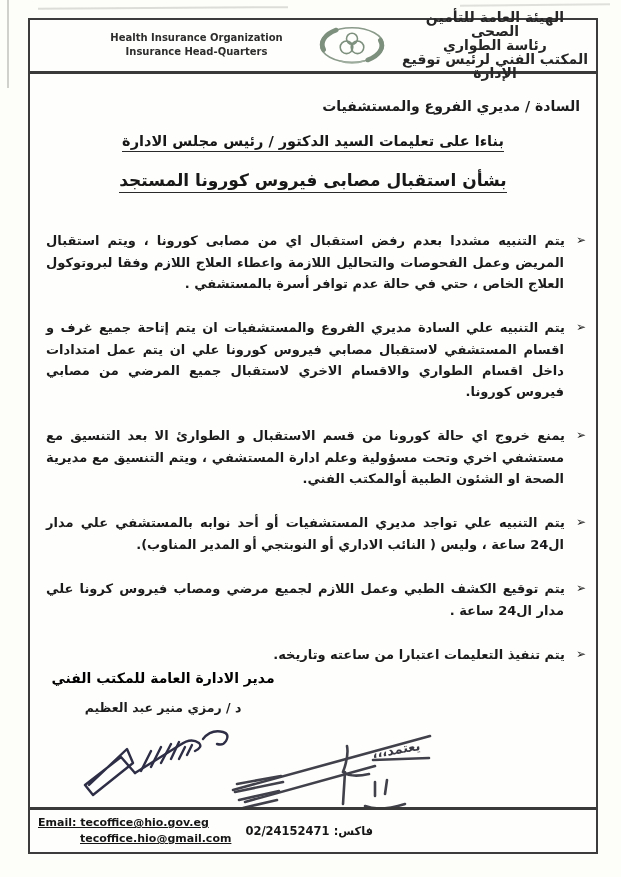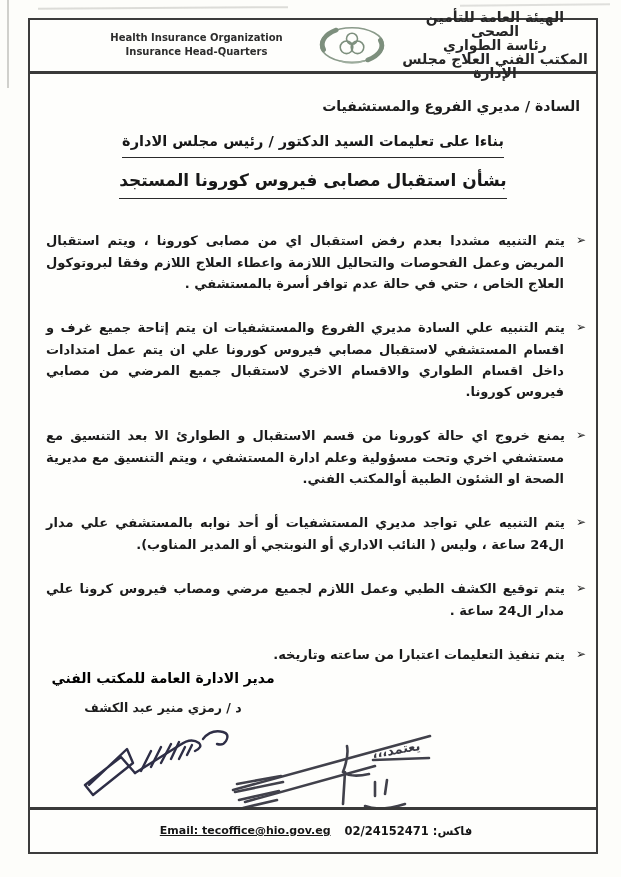--- a/index.html
+++ b/index.html
@@ -40,21 +40,21 @@
     font-size:14px;font-weight:bold;text-align:right;color:#1c1c1c;
   }
   .subject1{
     position:absolute;top:113px;left:0;right:0;text-align:center;
     font-size:14.5px;font-weight:bold;color:#181818;
   }
   .subject2{
     position:absolute;top:150px;left:0;right:0;text-align:center;
     font-size:17px;font-weight:bold;color:#181818;
   }
-  .u{border-bottom:1.6px solid #2a2a2a;padding-bottom:8px;}
+  .u{border-bottom:1.6px solid #2a2a2a;padding-bottom:2px;}
 
   
   .bullets{
     position:absolute;top:210px;right:10px;left:16px;
   }
   .bullet-item{
     font-size:13px;font-weight:bold;line-height:21px;
     text-align:justify;color:#1b1b1b;
     padding-right:22px;text-indent:-22px;
     margin-bottom:23px;
@@ -68,21 +68,21 @@
   }
   .sig-title{font-size:14px;font-weight:bold;color:#000000;}
   .sig-name{font-size:12.5px;font-weight:bold;color:#1c1c1c;margin-top:14px;}
   .scribble-left{position:absolute;top:695px;left:45px;}
   .scribble-right{position:absolute;top:700px;left:195px;}
 
   
   .doc-footer{
     position:absolute;left:0;right:0;bottom:0;height:42px;
     border-top:3px solid #3a3a3a;
-    display:flex;flex-direction:row-reverse;align-items:center;justify-content:center;
+    display:flex;flex-direction:row-reverse;align-items:center;justify-content:flex-start;
   }
   .email-block{
     direction:ltr;text-align:left;padding-left:8px;
     font-size:11px;font-weight:bold;color:#161616;line-height:16px;
   }
   .email-line{text-decoration:underline;}
   .email-line.second{display:inline-block;margin-left:42px;}
   .fax-block{
     direction:rtl;padding-right:2px;padding-left:14px;
     font-size:11.5px;font-weight:bold;color:#161616;
@@ -111,21 +111,21 @@
           <path d="M86 22 A40 22 0 0 1 70 47" fill="none" stroke="#7d8f7d" stroke-width="6" stroke-linecap="round"></path>
           <circle cx="50" cy="20" r="7" fill="none" stroke="#7d8f7d" stroke-width="2"></circle>
           <circle cx="43" cy="31" r="8" fill="none" stroke="#7d8f7d" stroke-width="2"></circle>
           <circle cx="57" cy="31" r="8" fill="none" stroke="#7d8f7d" stroke-width="2"></circle>
           <path d="M34 48 Q50 54 66 48" fill="none" stroke="#9fae9f" stroke-width="2"></path>
         </svg>
       </div>
       <div class="ar-block">
         <div>الهيئة العامة للتأمين الصحى</div>
         <div>رئاسة الطواري</div>
-        <div>المكتب الفني العلاج مجلس الإدارة</div>
+        <div>المكتب الفني لرئيس توقيع الإدارة</div>
       </div>
     </div>
 
     <div class="addressee">السادة / مديري الفروع والمستشفيات</div>
     <div class="subject1">
       <span class="u">بناءا على تعليمات السيد الدكتور / رئيس مجلس الادارة</span>
     </div>
     <div class="subject2">
       <span class="u">بشأن استقبال مصابى فيروس كورونا المستجد</span>
     </div>
@@ -146,21 +146,21 @@
       <div class="bullet-item">
         <span class="marker">➢</span><span>يتم توقيع الكشف الطبي وعمل اللازم لجميع مرضي ومصاب فيروس كرونا  علي مدار ال24 ساعة .</span>
       </div>
       <div class="bullet-item last">
         <span class="marker">➢</span><span>يتم تنفيذ التعليمات اعتبارا من ساعته وتاريخه.</span>
       </div>
     </div>
 
     <div class="sig-block">
       <div class="sig-title">مدير الادارة العامة  للمكتب الفني</div>
-      <div class="sig-name">د / رمزي منير عبد الكشف</div>
+      <div class="sig-name">د / رمزي منير عبد العظيم</div>
     </div>
 
     <div class="scribble-left">
       <svg width="175" height="95" viewBox="0 0 175 95">
         <g fill="none" stroke="#2e2e46" stroke-width="2.4" stroke-linecap="round" stroke-linejoin="round">
           <path d="M14 70 L52 34 L58 48 L18 80 L10 70 L46 42 L60 58"></path>
           <path d="M60 58 L105 30 Q116 22 124 28 Q128 32 120 36"></path>
           <path d="M66 56 l10 -20 M76 52 l10 -20 M86 48 l10 -19 M96 44 l8 -17"></path>
           <path d="M104 44 l6 -12 M112 40 l5 -10"></path>
           <path d="M128 24 q8 -10 20 -7 q7 2 3 9 q-3 5 -9 3"></path>
@@ -179,20 +179,21 @@
           <path d="M150 62 l0 14 M162 60 l-2 14 M140 86 q14 6 40 -2"></path>
           <path d="M148 40 l56 -2"></path>
         </g>
         <text x="172" y="34" text-anchor="middle" font-size="13" font-weight="bold" fill="#3a3a44" transform="rotate(-10 172 34)">يعتمد،،،</text>
       </svg>
     </div>
 
     <div class="doc-footer">
       <div class="email-block">
         <div><span class="email-line">Email: tecoffice@hio.gov.eg</span></div>
+        <div><span class="email-line second">tecoffice.hio@gmail.com</span></div>
       </div>
       <div class="fax-block">
         <span>فاكس:</span>
         <span class="num">02/24152471</span>
       </div>
     </div>
 
   </div>
 </div>
 

